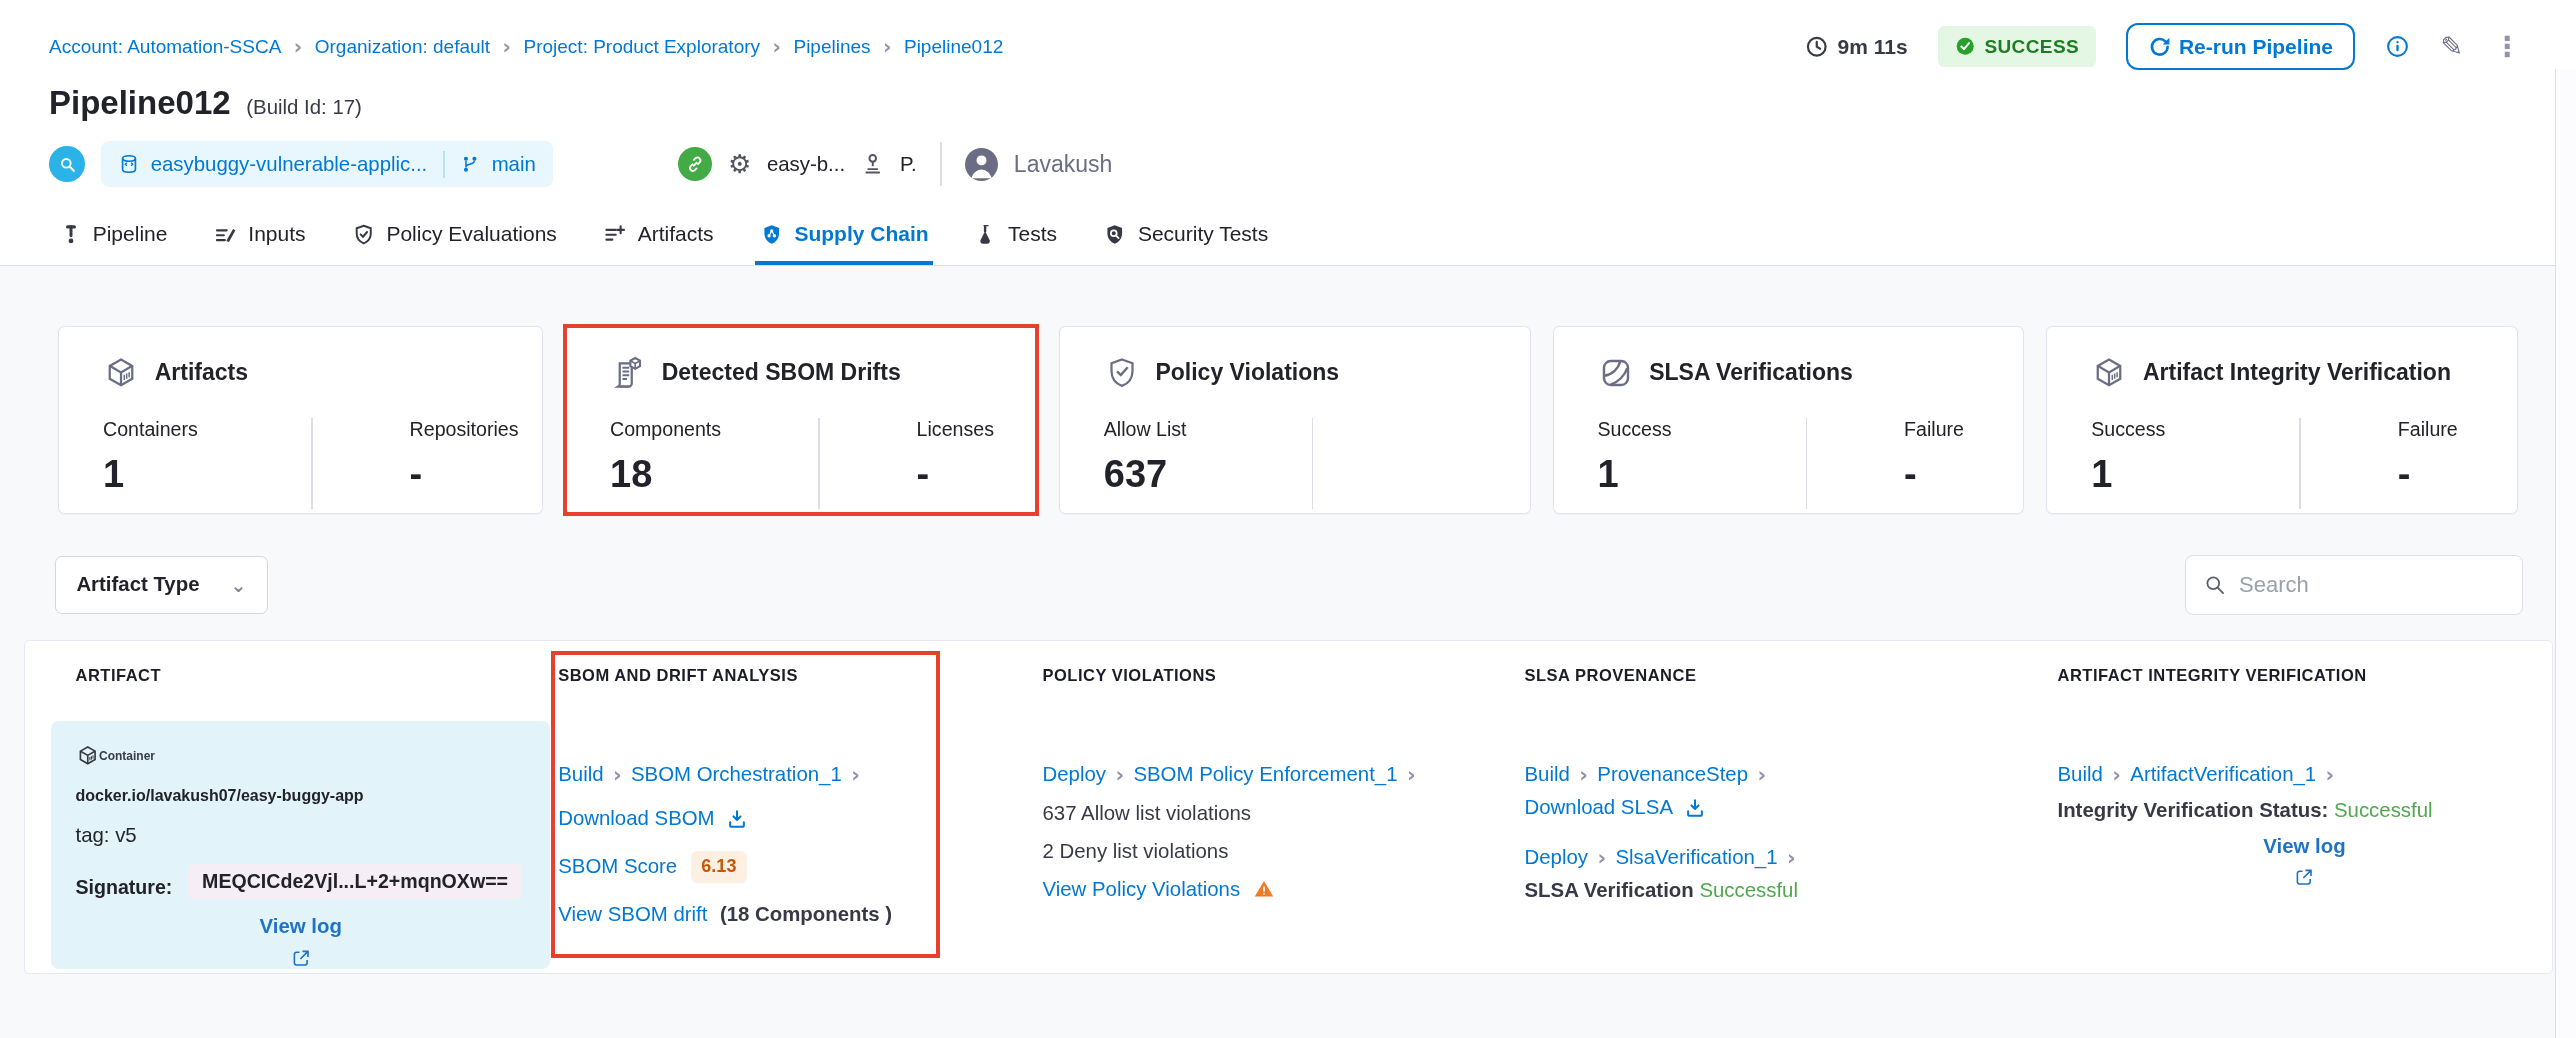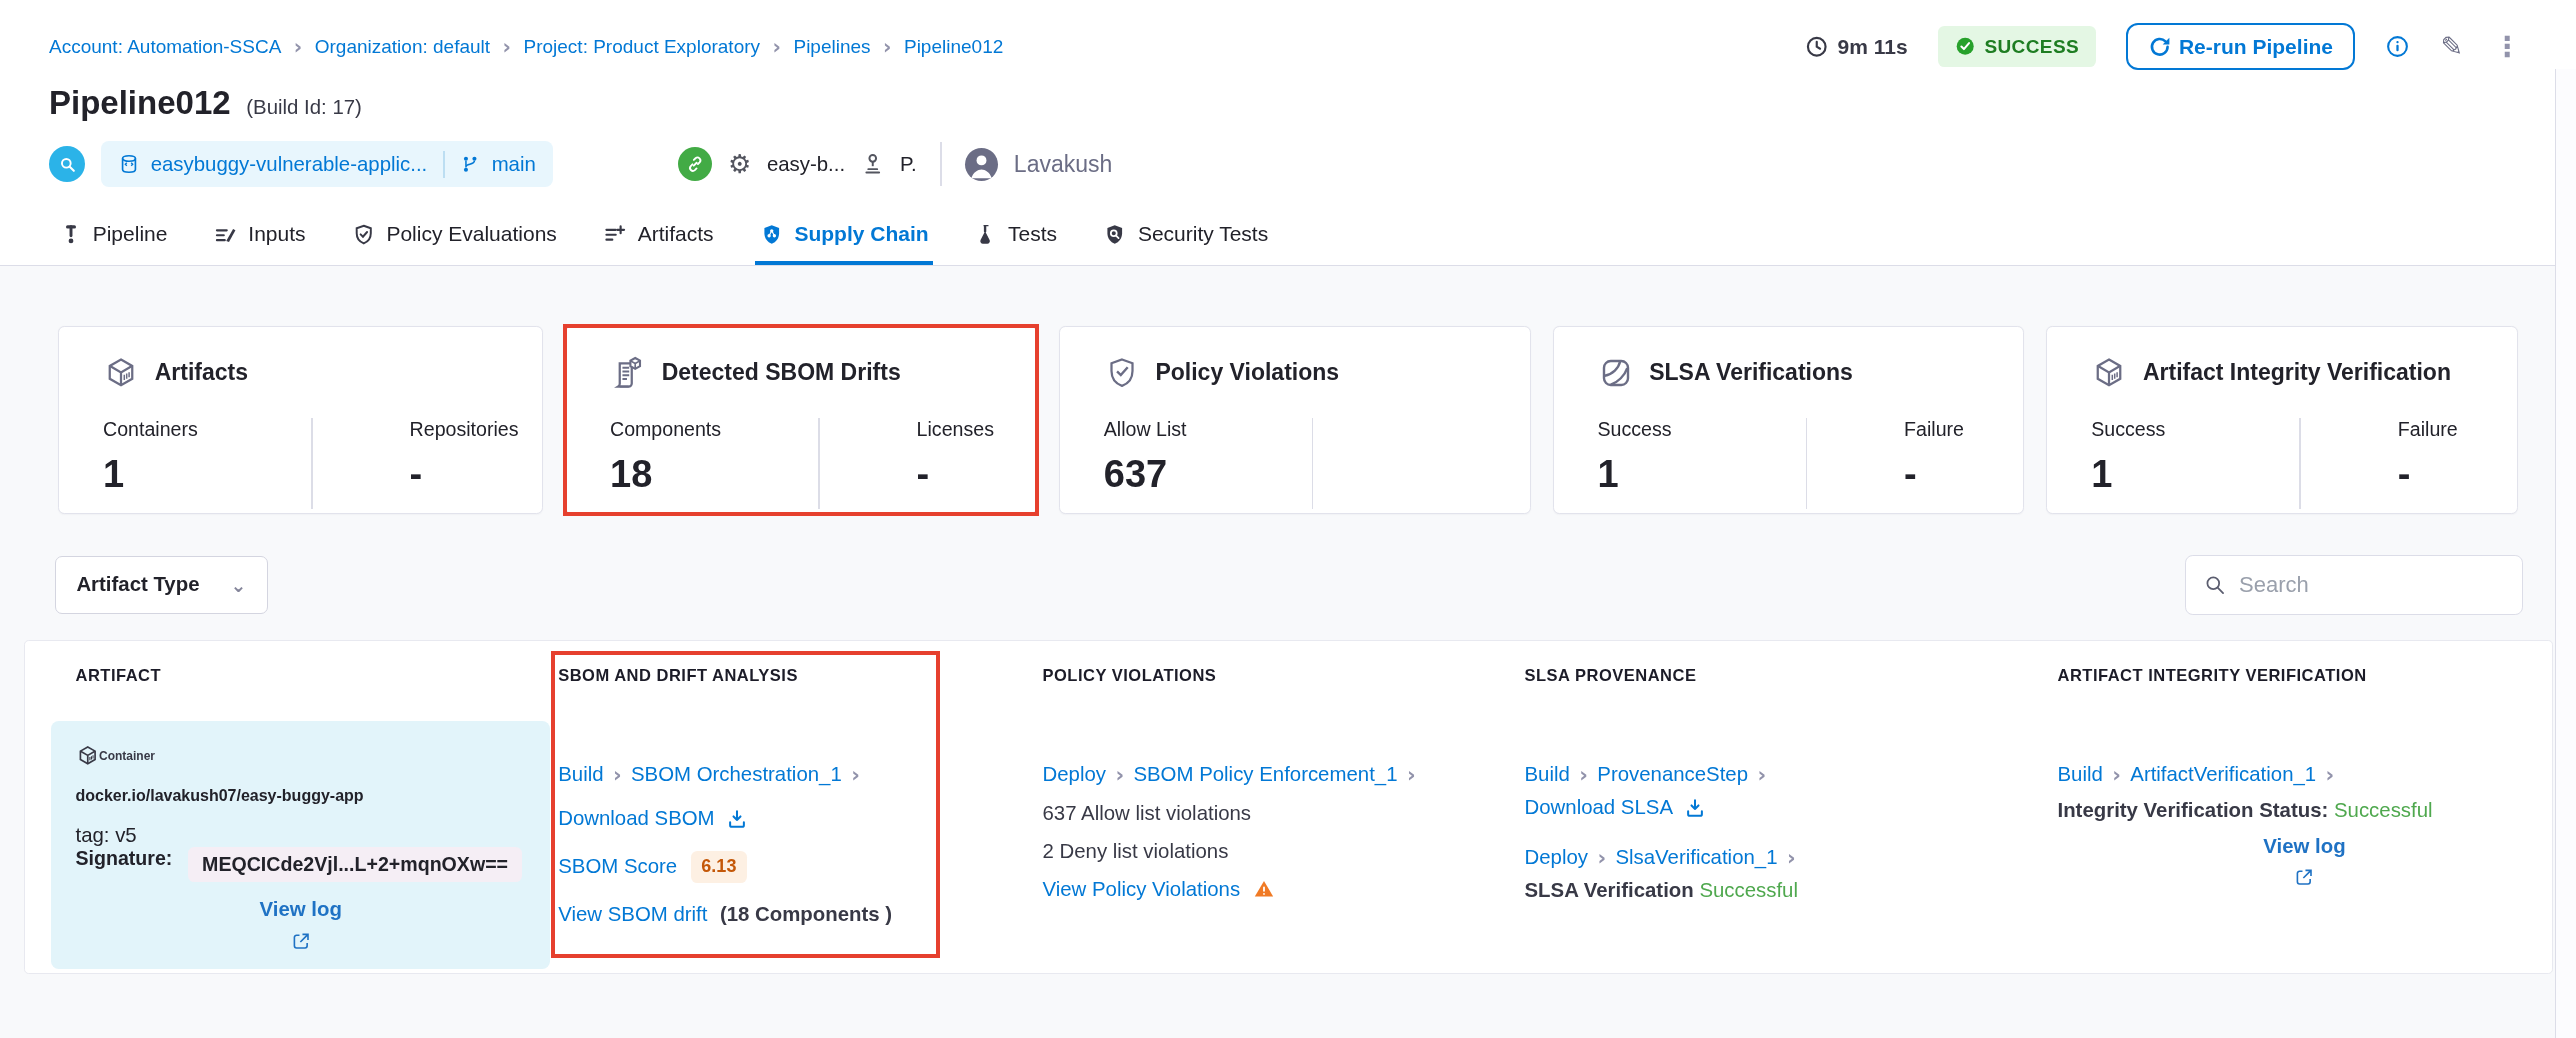--- a/index.html
+++ b/index.html
@@ -77,21 +77,21 @@
   .tgrid{display:grid;grid-template-columns:529px 411px 486px 533px 1fr;}
   .th{font-size:16.5px;font-weight:700;letter-spacing:0.5px;color:#1c1c28;}
   .pc1{padding-left:51px;} .pc2{padding-left:4.7px;} .pc3{padding-left:78px;}
   .pc4{padding-left:74px;} .pc5{padding-left:74px;}
   .trow{margin-top:36px;}
   .artifact-cell{margin-left:26px;width:499px;background:var(--cyanbg);border-radius:7.8px;
     padding:23.5px 23.5px 0 25px;height:248px;}
   .badge-row{display:flex;align-items:center;gap:0;font-size:12px;font-weight:600;color:var(--slate);}
   .image-name{font-size:16px;font-weight:800;margin-top:19px;color:var(--dark);}
   .tag{font-size:20.4px;margin-top:19px;color:var(--dark);}
-  .sig-row{display:flex;align-items:flex-start;gap:15.7px;}
+  .sig-row{display:flex;align-items:flex-end;gap:15.7px;margin-top:17px;}
   .sig-label{font-size:19.6px;font-weight:700;color:var(--dark);}
   .sig-pill{background:#f5eef5;border-radius:6.3px;padding:6.3px 14px;font-size:19.6px;font-weight:700;color:var(--dark);}
   .viewlog{display:flex;align-items:center;gap:9.4px;margin-top:15.7px;font-size:20.4px;font-weight:700;color:#1f72c4;cursor:pointer;flex-direction:column;}
   .dcell{padding-top:42px;font-size:20.4px;}
   .bc-line{display:flex;align-items:center;gap:9.4px;}
   .bc-link{color:var(--blue);cursor:pointer;}
   .bc-sep{color:var(--lgray);font-size:21px;font-weight:700;}
   .blue-bold{color:var(--blue);font-weight:400;cursor:pointer;display:inline-flex;align-items:center;gap:11px;}
   .dark-text{color:var(--slate);}
   .score-pill{background:#fdf0e3;color:#c45809;font-weight:700;font-size:18px;border-radius:6.3px;padding:5.5px 10.2px;}

